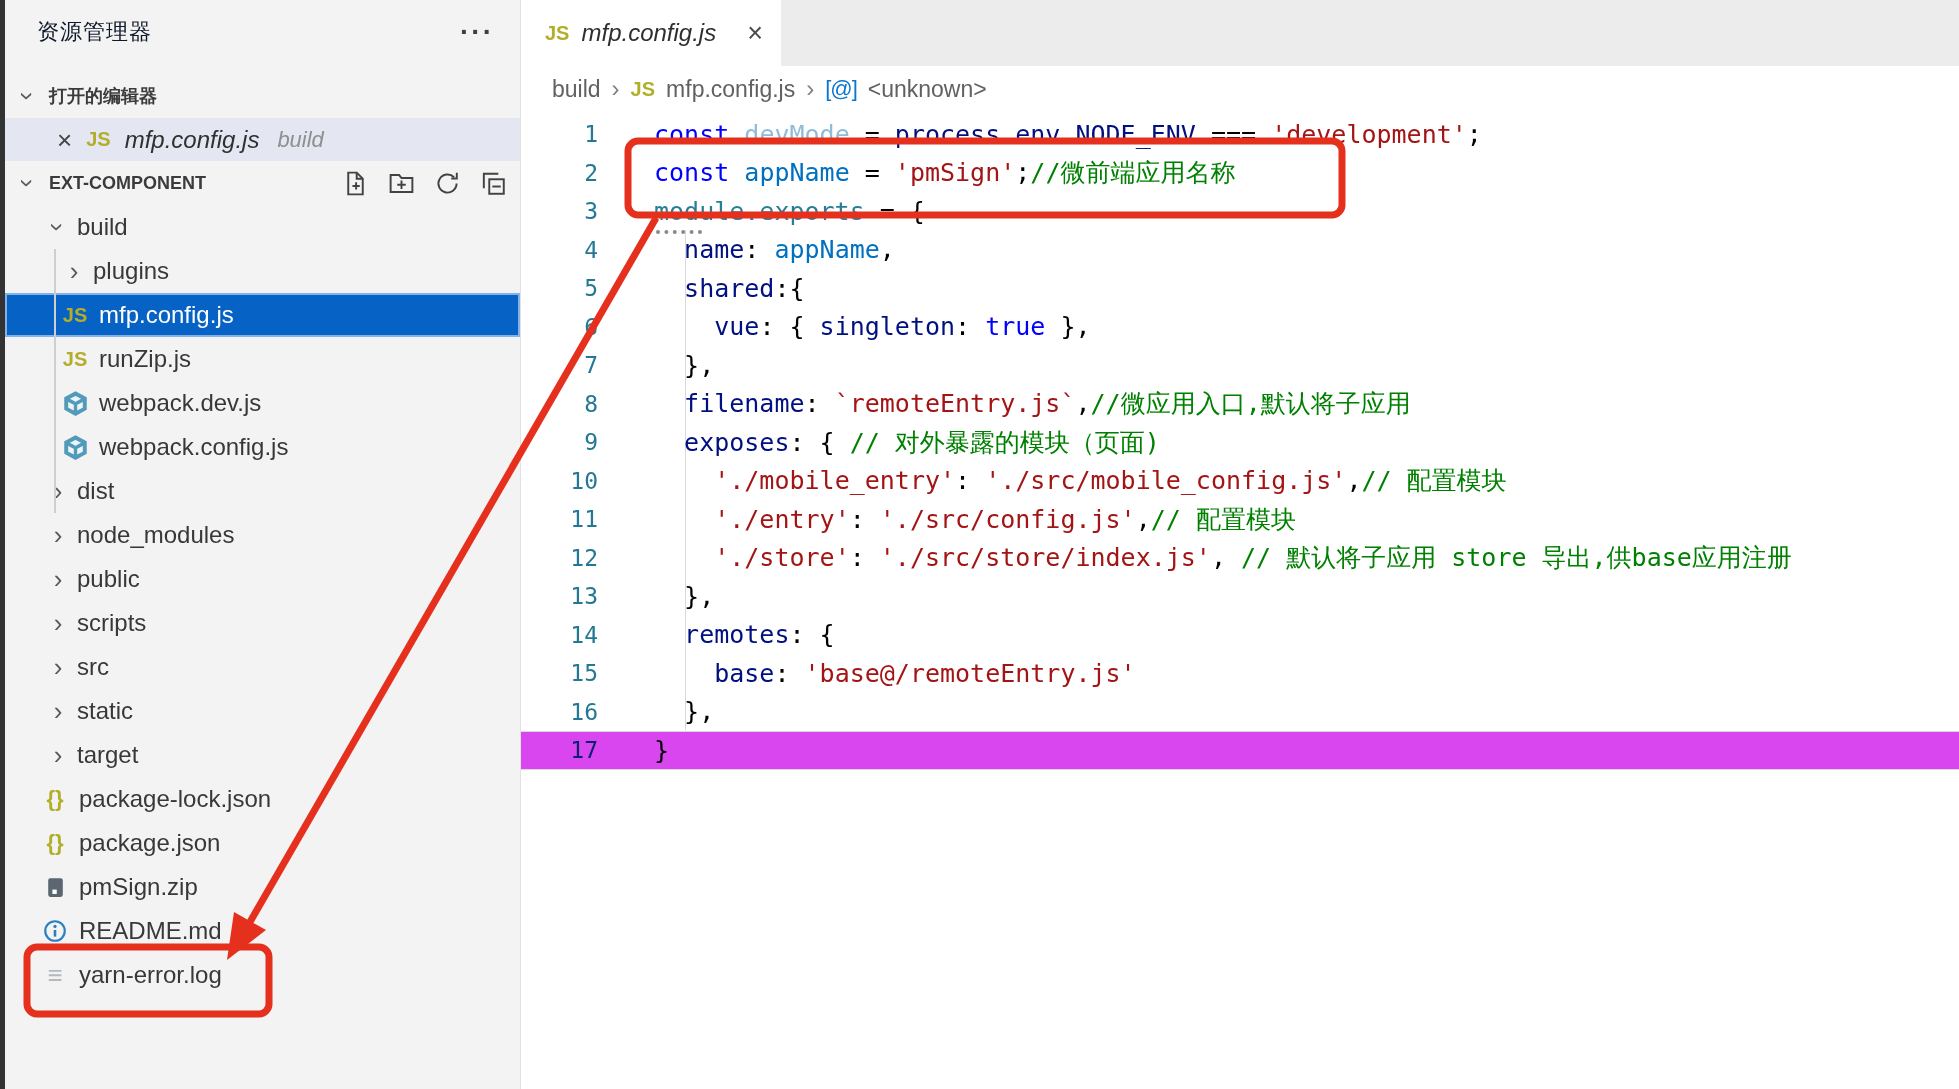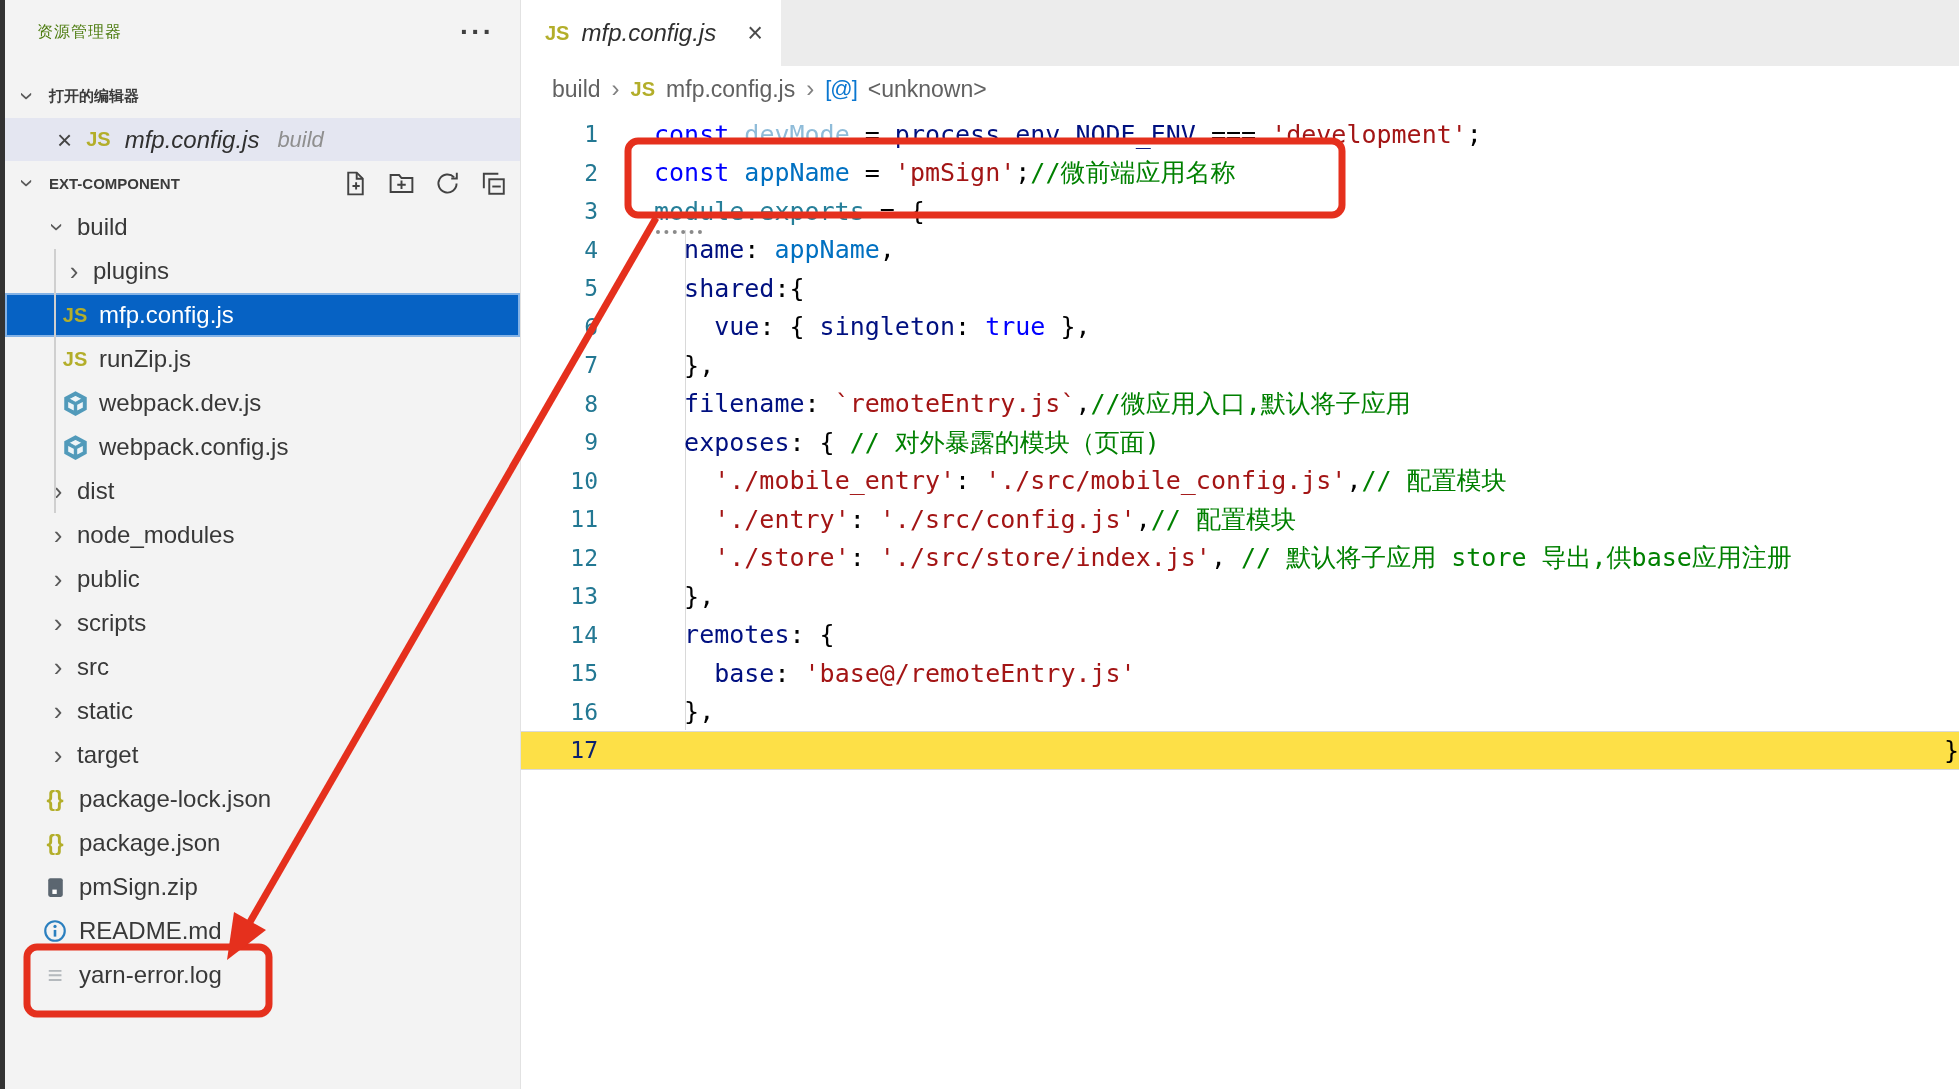--- a/index.html
+++ b/index.html
@@ -6,25 +6,25 @@
   .app{position:relative;width:1959px;height:1089px;overflow:hidden;
        font-family:"Liberation Sans","DejaVu Sans",sans-serif;background:#fff;
        -webkit-font-smoothing:antialiased;}
   
   .activity-strip{position:absolute;left:0;top:0;width:5px;height:1089px;background:#333333;}
   
   .sidebar{position:absolute;left:5px;top:0;width:516px;height:1089px;background:#f3f3f3;
            border-right:1px solid #e2e2e2;box-sizing:border-box;}
   .sb-title{position:absolute;left:0;top:10px;width:100%;height:44px;display:flex;
             align-items:center;justify-content:space-between;padding:0 26px 0 32px;box-sizing:border-box;}
-  .sb-title-text{font-size:16px;color:#4d7c0f;letter-spacing:1px;}
+  .sb-title-text{font-size:22px;color:#0f172a;letter-spacing:1px;}
   .sb-more{font-size:28px;color:#3f3f3f;font-weight:bold;letter-spacing:2px;cursor:pointer;line-height:10px;}
   .sect-header{position:absolute;left:0;width:100%;display:flex;align-items:center;
                padding-left:14px;box-sizing:border-box;gap:12px;}
-  .sect-label{font-size:15px;font-weight:bold;color:#3b3b3b;}
+  .sect-label{font-size:18px;font-weight:bold;color:#3b3b3b;}
   .chev{display:inline-block;font-size:26px;color:#5a5a5a;line-height:1;width:18px;text-align:center;}
   .chev.down{transform:rotate(90deg);}
   .oe-header{top:74px;height:44px;}
   .oe-item{position:absolute;left:0;top:118px;width:100%;height:43px;background:#e4e6f1;
            display:flex;align-items:center;padding-left:52px;box-sizing:border-box;gap:14px;cursor:pointer;}
   .oe-close{font-size:26px;color:#454545;line-height:1;}
   .js-badge{font-size:20px;font-weight:bold;color:#b3ae2a;font-style:normal;}
   .oe-name{font-size:24px;font-style:italic;color:#303030;}
   .oe-suffix{font-size:22px;font-style:italic;color:#8f8f8f;margin-left:4px;}
   .ext-header{top:161px;height:44px;}
@@ -57,21 +57,21 @@
                font-size:23px;color:#616161;}
   .bc-sep{color:#818181;font-size:24px;}
   .bc-symbol{color:#0a77d0;font-size:22px;letter-spacing:-1px;}
   
   .code{position:absolute;left:0;top:112px;width:100%;padding-top:3px;
         font-family:"DejaVu Sans Mono","Liberation Mono",monospace;font-size:25px;}
   .code-line{height:38.5px;display:flex;align-items:center;white-space:pre;}
   .num{width:133px;padding-right:56px;box-sizing:border-box;text-align:right;flex:none;
        font-size:23px;color:var(--c-line_number);font-family:"DejaVu Sans Mono",monospace;}
   .txt{white-space:pre;}
-  .code-line.current{background:#fde047;box-shadow:inset 0 1px 0 #d9d9d9,inset 0 -1px 0 #d9d9d9;justify-content:space-between;}
+  .code-line.current{background:#d946ef;box-shadow:inset 0 1px 0 #d9d9d9,inset 0 -1px 0 #d9d9d9;}
   .code-line.current .num{color:#0b216f;}
   .tk-kw{color:var(--c-keyword);}
   .tk-var{color:var(--c-constant);}
   .tk-fade{color:#8fbcd9;}
   .tk-prop{color:var(--c-property);}
   .tk-str{color:var(--c-string);}
   .tk-cmt{color:var(--c-comment);}
   .tk-pun{color:#000000;}
   .tk-mod{color:var(--c-module);}
   .indent-guide{position:absolute;left:164px;top:230px;width:1px;height:500px;background:#d9d9d9;}

